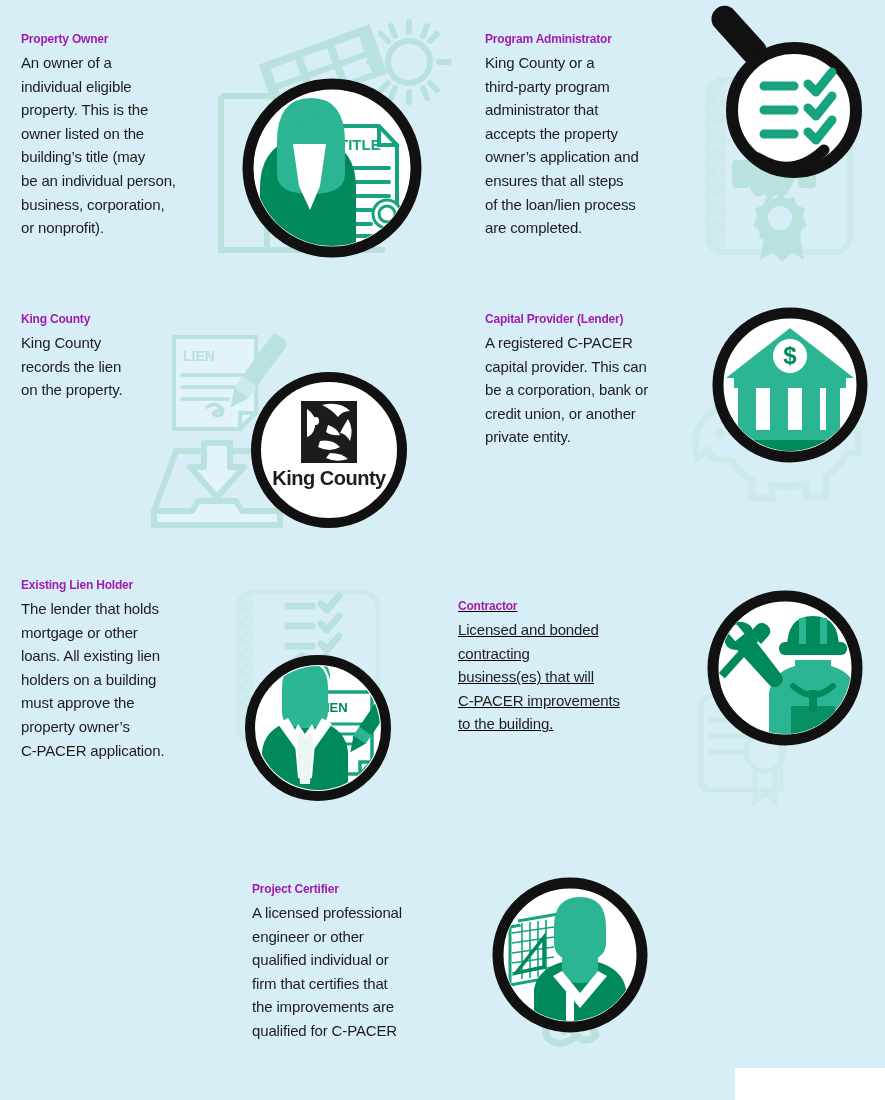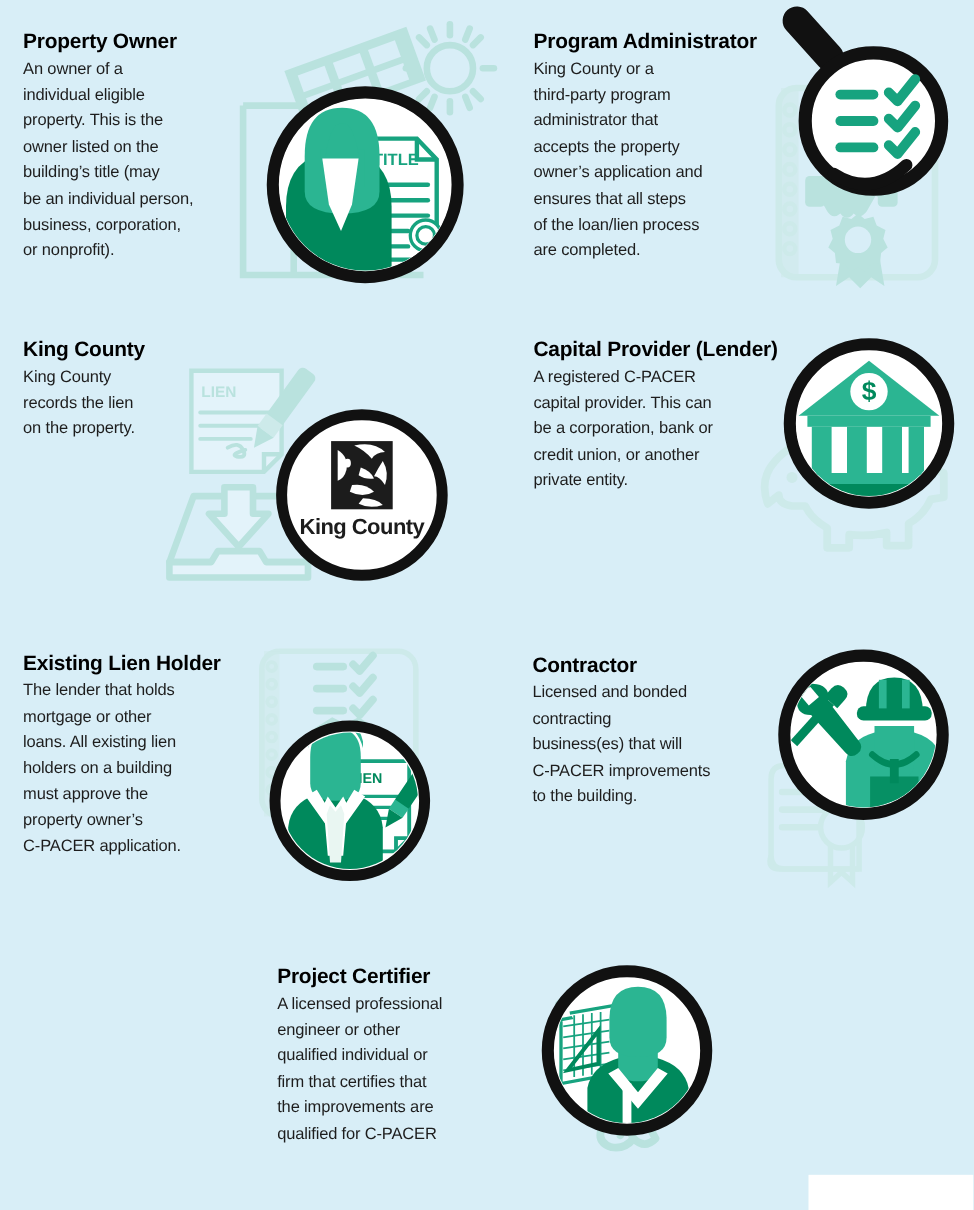--- a/index.html
+++ b/index.html
@@ -8,23 +8,23 @@
     background:#d8eef7;
     font-family:"Liberation Sans","DejaVu Sans",sans-serif;
     position:relative;overflow:hidden;
   }
   .stage{position:absolute;inset:0;}
 
   
   .block{position:absolute;}
   .title{
     font-weight:700;
-    font-size:19px;
+    font-size:12px;
     line-height:22px;
-    color:#000000;
+    color:#a21caf;
     letter-spacing:-0.2px;
     white-space:nowrap;
     margin:0 0 1px 0;
   }
   .body{
     font-size:15px;
     line-height:23.6px;
     color:#1d1d1d;
     letter-spacing:-0.15px;
     margin:0;
@@ -355,21 +355,21 @@
           <path d="M56 100 q0 -26 23 -26 q23 0 23 26 l0 24 q0 16 -23 16 q-23 0 -23 -16 Z" fill="#2bb592"></path>
           <path d="M54 92 q6 -22 25 -22 q19 0 25 22 l0 -6 q-6 -24 -25 -24 q-19 0 -25 24 Z" fill="#2bb592"></path>
           <path d="M62 130 l17 28 l17 -28 l10 6 l-27 38 l-27 -38 Z" fill="#ffffff"></path>
           <path d="M72 136 l7 10 l7 -10 l4 8 l-4 46 l-14 0 l-4 -46 Z" fill="#ffffff"></path>
           <path d="M74 144 l5 6 l5 -6 l3 8 l-3 44 l-10 0 l-3 -44 Z" fill="#e9f6f2"></path>
         </g>
       </g>
     </svg>
   </div>
 
-  <div class="block" style="left:21px;top:593px;width:215px;">
+  <div class="block" style="left:21px;top:574px;width:215px;">
     <p class="title">Existing Lien Holder</p>
     <p class="body">
         <span>The lender that holds</span>
         <span>mortgage or other</span>
         <span>loans. All existing lien</span>
         <span>holders on a building</span>
         <span>must approve the</span>
         <span>property owner’s</span>
         <span>C-PACER application.</span>
       </p>
@@ -420,21 +420,21 @@
           </g>
           <g transform="rotate(-40 24 24)" fill="#00895c">
             <path d="M14 -8 q12 -6 20 4 q8 10 -2 18 l-2 46 q0 8 -8 8 q-8 0 -8 -8 l-2 -46 q-10 -8 -2 -18 q4 -4 4 -4 Z"></path>
             <path d="M16 -6 l0 12 l12 0 l0 -12 q-6 -3 -12 0 Z" fill="#ffffff"></path>
           </g>
         </g>
       </g>
     </svg>
   </div>
 
-  <div class="block" style="left:484px;top:595px;width:215px;">
+  <div class="block" style="left:458px;top:595px;width:215px;text-decoration:underline;">
     <p class="title">Contractor</p>
     <p class="body">
         <span>Licensed and bonded</span>
         <span>contracting</span>
         <span>business(es) that will</span>
         <span>C-PACER improvements</span>
         <span>to the building.</span>
       </p>
   </div>
 

